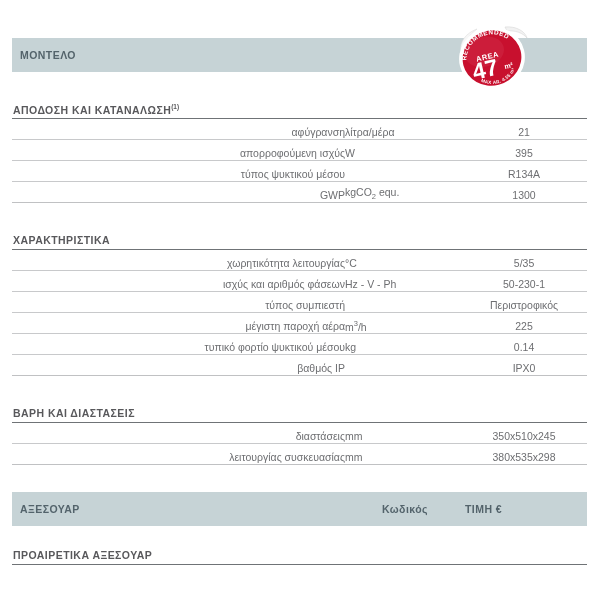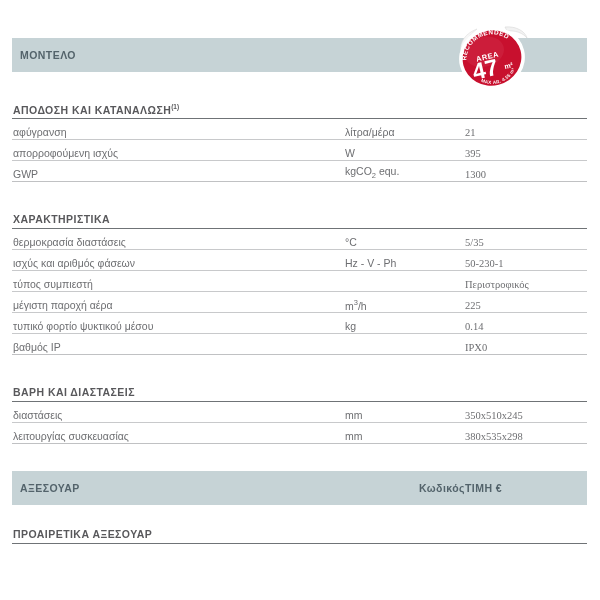--- a/index.html
+++ b/index.html
@@ -43,21 +43,21 @@
   .banner td {
     color: #53636b;
     font-size: 10.5px;
     font-weight: bold;
     letter-spacing: 0.45px;
     vertical-align: middle;
     padding: 0;
     height: 34px;
   }
   .banner td.t-left  { padding-left: 8px;  text-align: left; }
-  .banner td.t-mid   { text-align: right; }
+  .banner td.t-mid   { text-align: center; }
   .banner td.t-right { padding-right: 11px; }
 
   
   .sect-head {
     font-size: 10.5px;
     font-weight: bold;
     letter-spacing: 0.45px;
     color: #58585b;
     padding: 0 0 3px 1px;
     border-bottom: 1.6px solid #6f7376;
@@ -74,23 +74,23 @@
   .row td {
     font-size: 10.5px;
     color: #6d6e71;
     height: 19px;
     padding: 0 0 1px 0;
     border-bottom: 0.9px solid #c8c9cb;
     vertical-align: bottom;
     white-space: nowrap;
     overflow: hidden;
   }
-  .row td.t-left  { padding-left: 1px;  text-align: left; }
+  .row td.t-left  { padding-left: 1px;  text-align: right; }
   .row td.t-mid   { text-align: left; }
-  .row td.t-right { padding-right: 4px; text-align: left; font-family: Liberation Serif, serif; }
+  .row td.t-right { padding-right: 4px; text-align: center; }
   .row:last-child td { border-bottom: 1.1px solid #c0c1c3; }
 
   .row sub { font-size: 7.5px; vertical-align: sub; }
   .row sup { font-size: 7.5px; vertical-align: super; }
 
   .spacer-lg { height: 27px; }
   .spacer-md { height: 19px; }
 
   
   .acc .c-name { width: 333px; }
@@ -143,40 +143,45 @@
       <td class="t-left">αφύγρανση</td>
       <td class="t-mid">λίτρα/μέρα</td>
       <td class="t-right">21</td>
     </tr>
     <tr class="row">
       <td class="t-left">απορροφούμενη ισχύς</td>
       <td class="t-mid">W</td>
       <td class="t-right">395</td>
     </tr>
     <tr class="row">
+      <td class="t-left">τύπος ψυκτικού μέσου</td>
+      <td class="t-mid"></td>
+      <td class="t-right">R134A</td>
+    </tr>
+    <tr class="row">
       <td class="t-left">GWP</td>
       <td class="t-mid"><span>kgCO</span><sub>2</sub><span> equ.</span></td>
       <td class="t-right">1300</td>
     </tr>
   </tbody>
     </table>
 
   <div class="spacer-lg"></div>
   <table class="tbl">
     <colgroup>
         <col class="c-name">
         <col class="c-unit">
         <col class="c-val">
       </colgroup>
     <tbody>
         <tr>
       <td class="sect-head" colspan="3">ΧΑΡΑΚΤΗΡΙΣΤΙΚΑ</td>
     </tr>
     <tr class="row">
-      <td class="t-left">θερμοκρασία διαστάσεις</td>
+      <td class="t-left">χωρητικότητα λειτουργίας</td>
       <td class="t-mid">°C</td>
       <td class="t-right">5/35</td>
     </tr>
     <tr class="row">
       <td class="t-left">ισχύς και αριθμός φάσεων</td>
       <td class="t-mid">Hz - V - Ph</td>
       <td class="t-right">50-230-1</td>
     </tr>
     <tr class="row">
       <td class="t-left">τύπος συμπιεστή</td>

